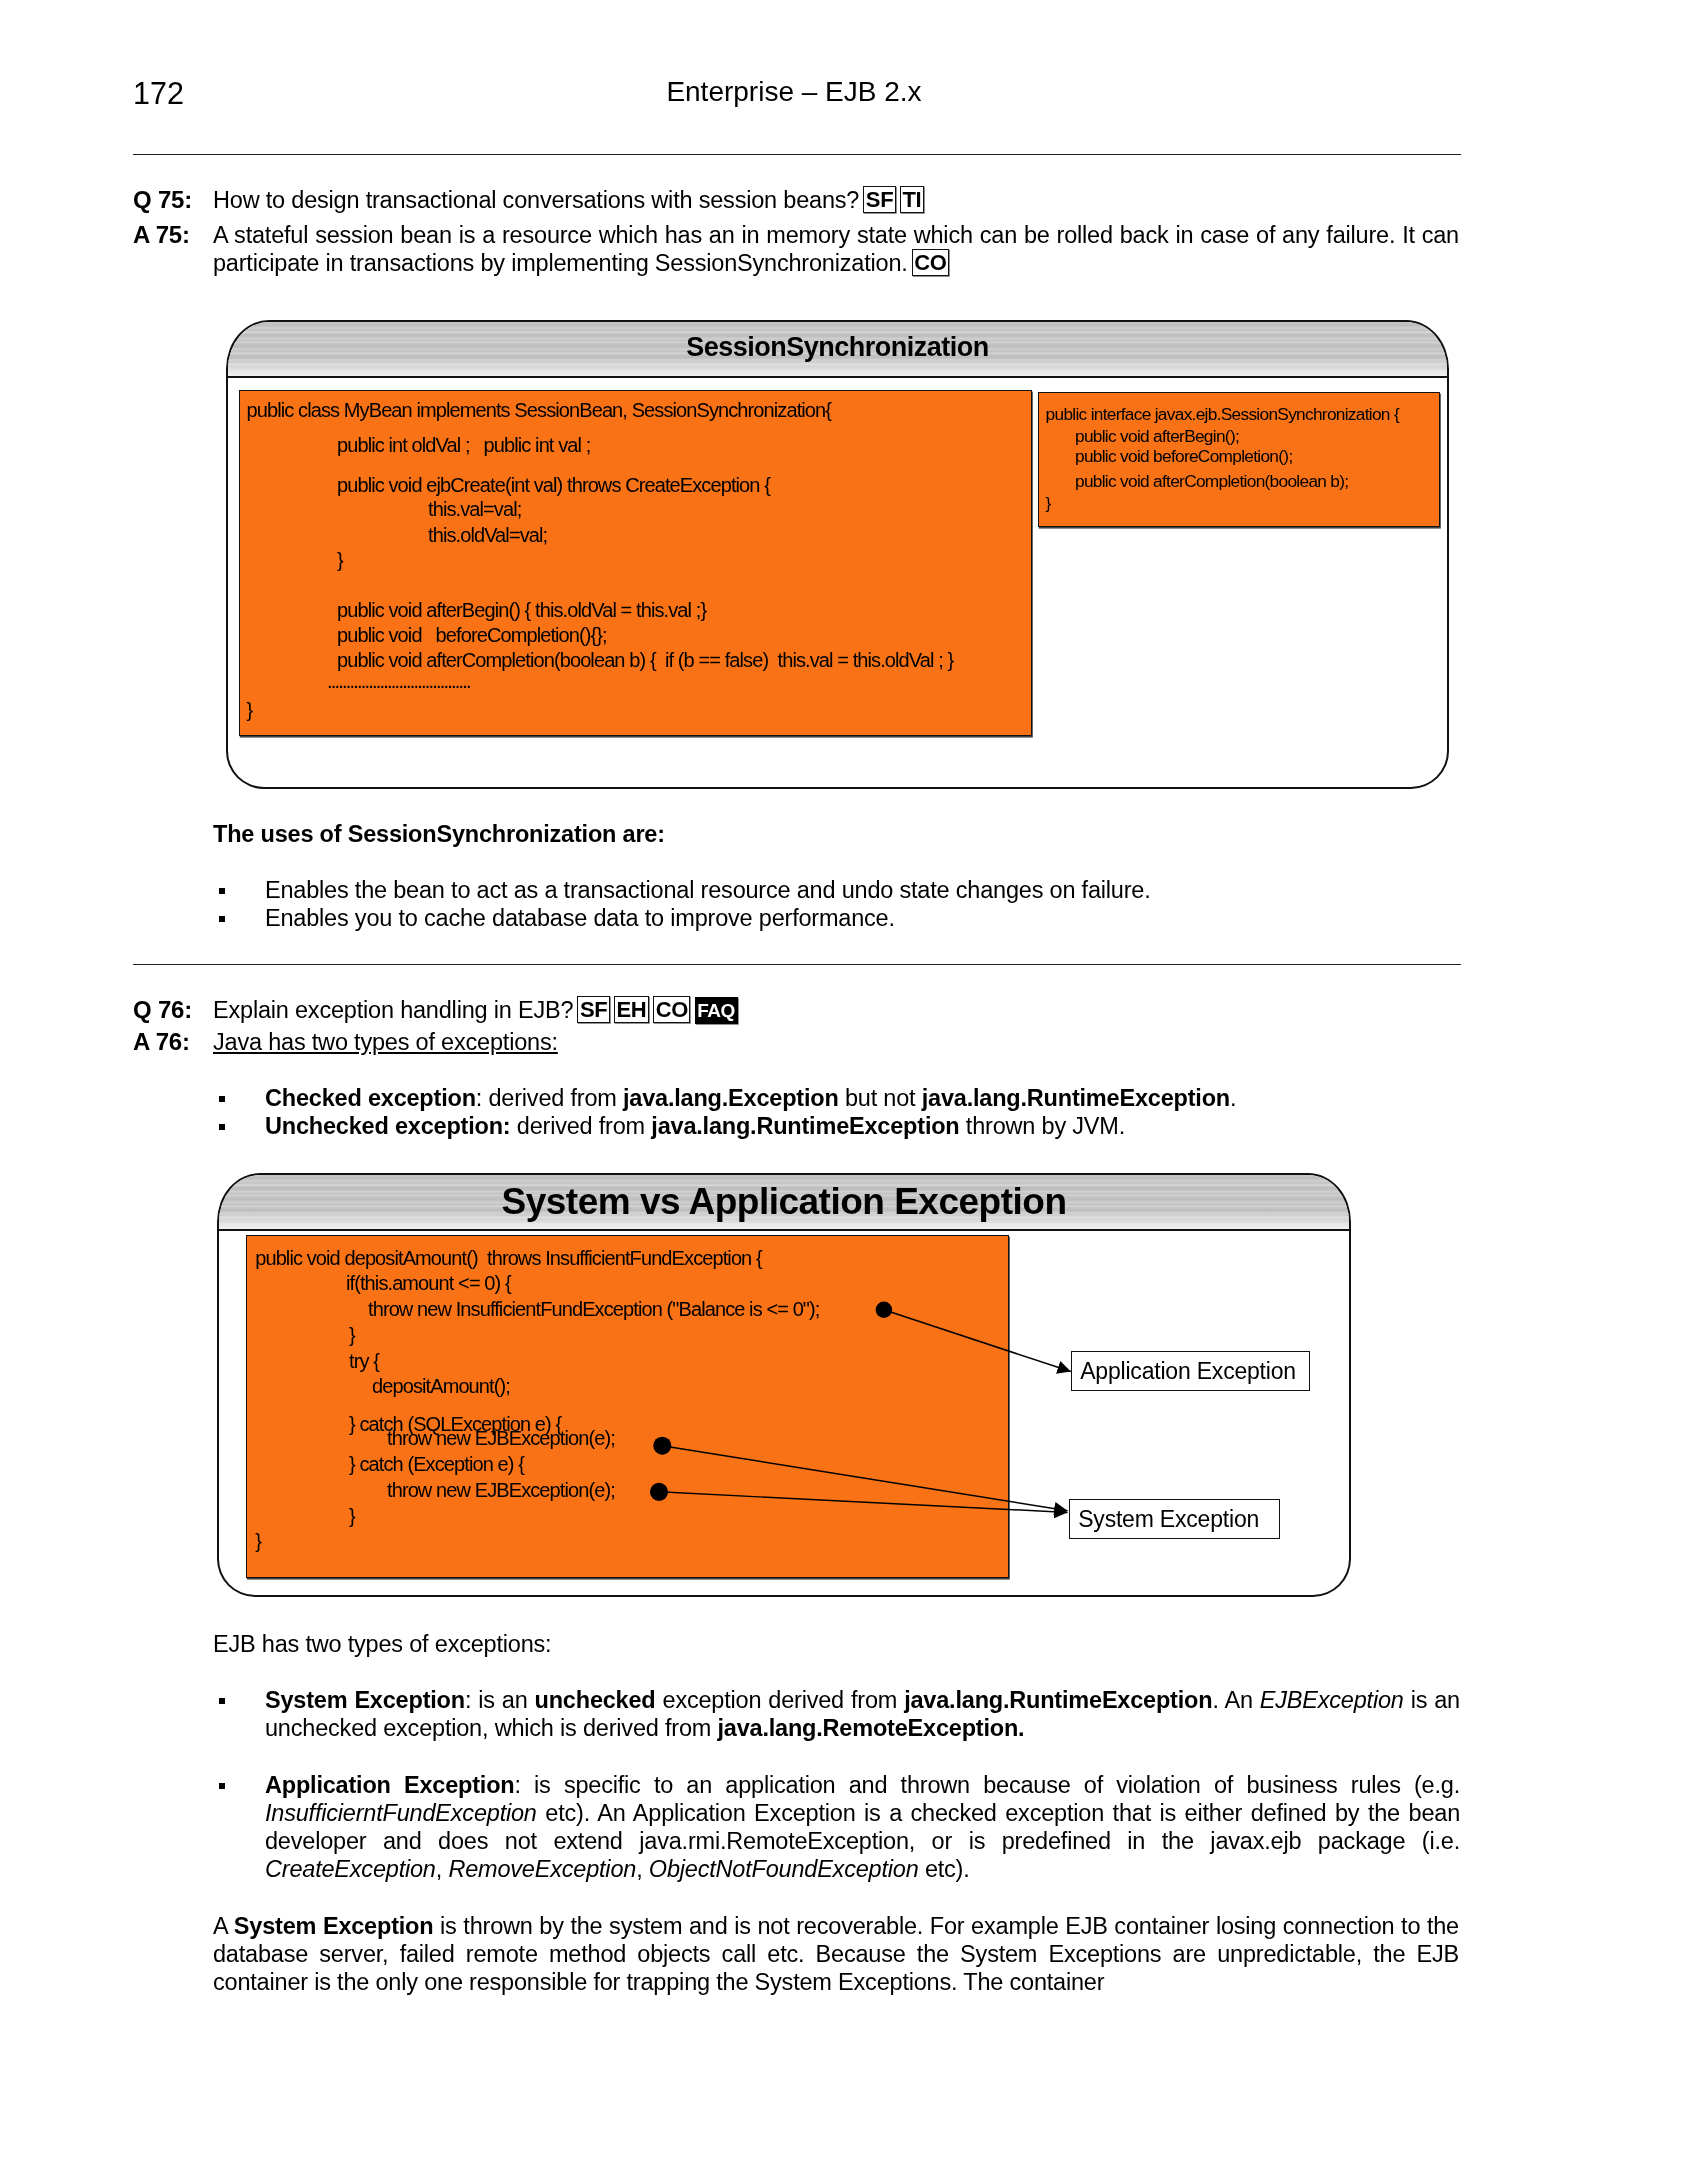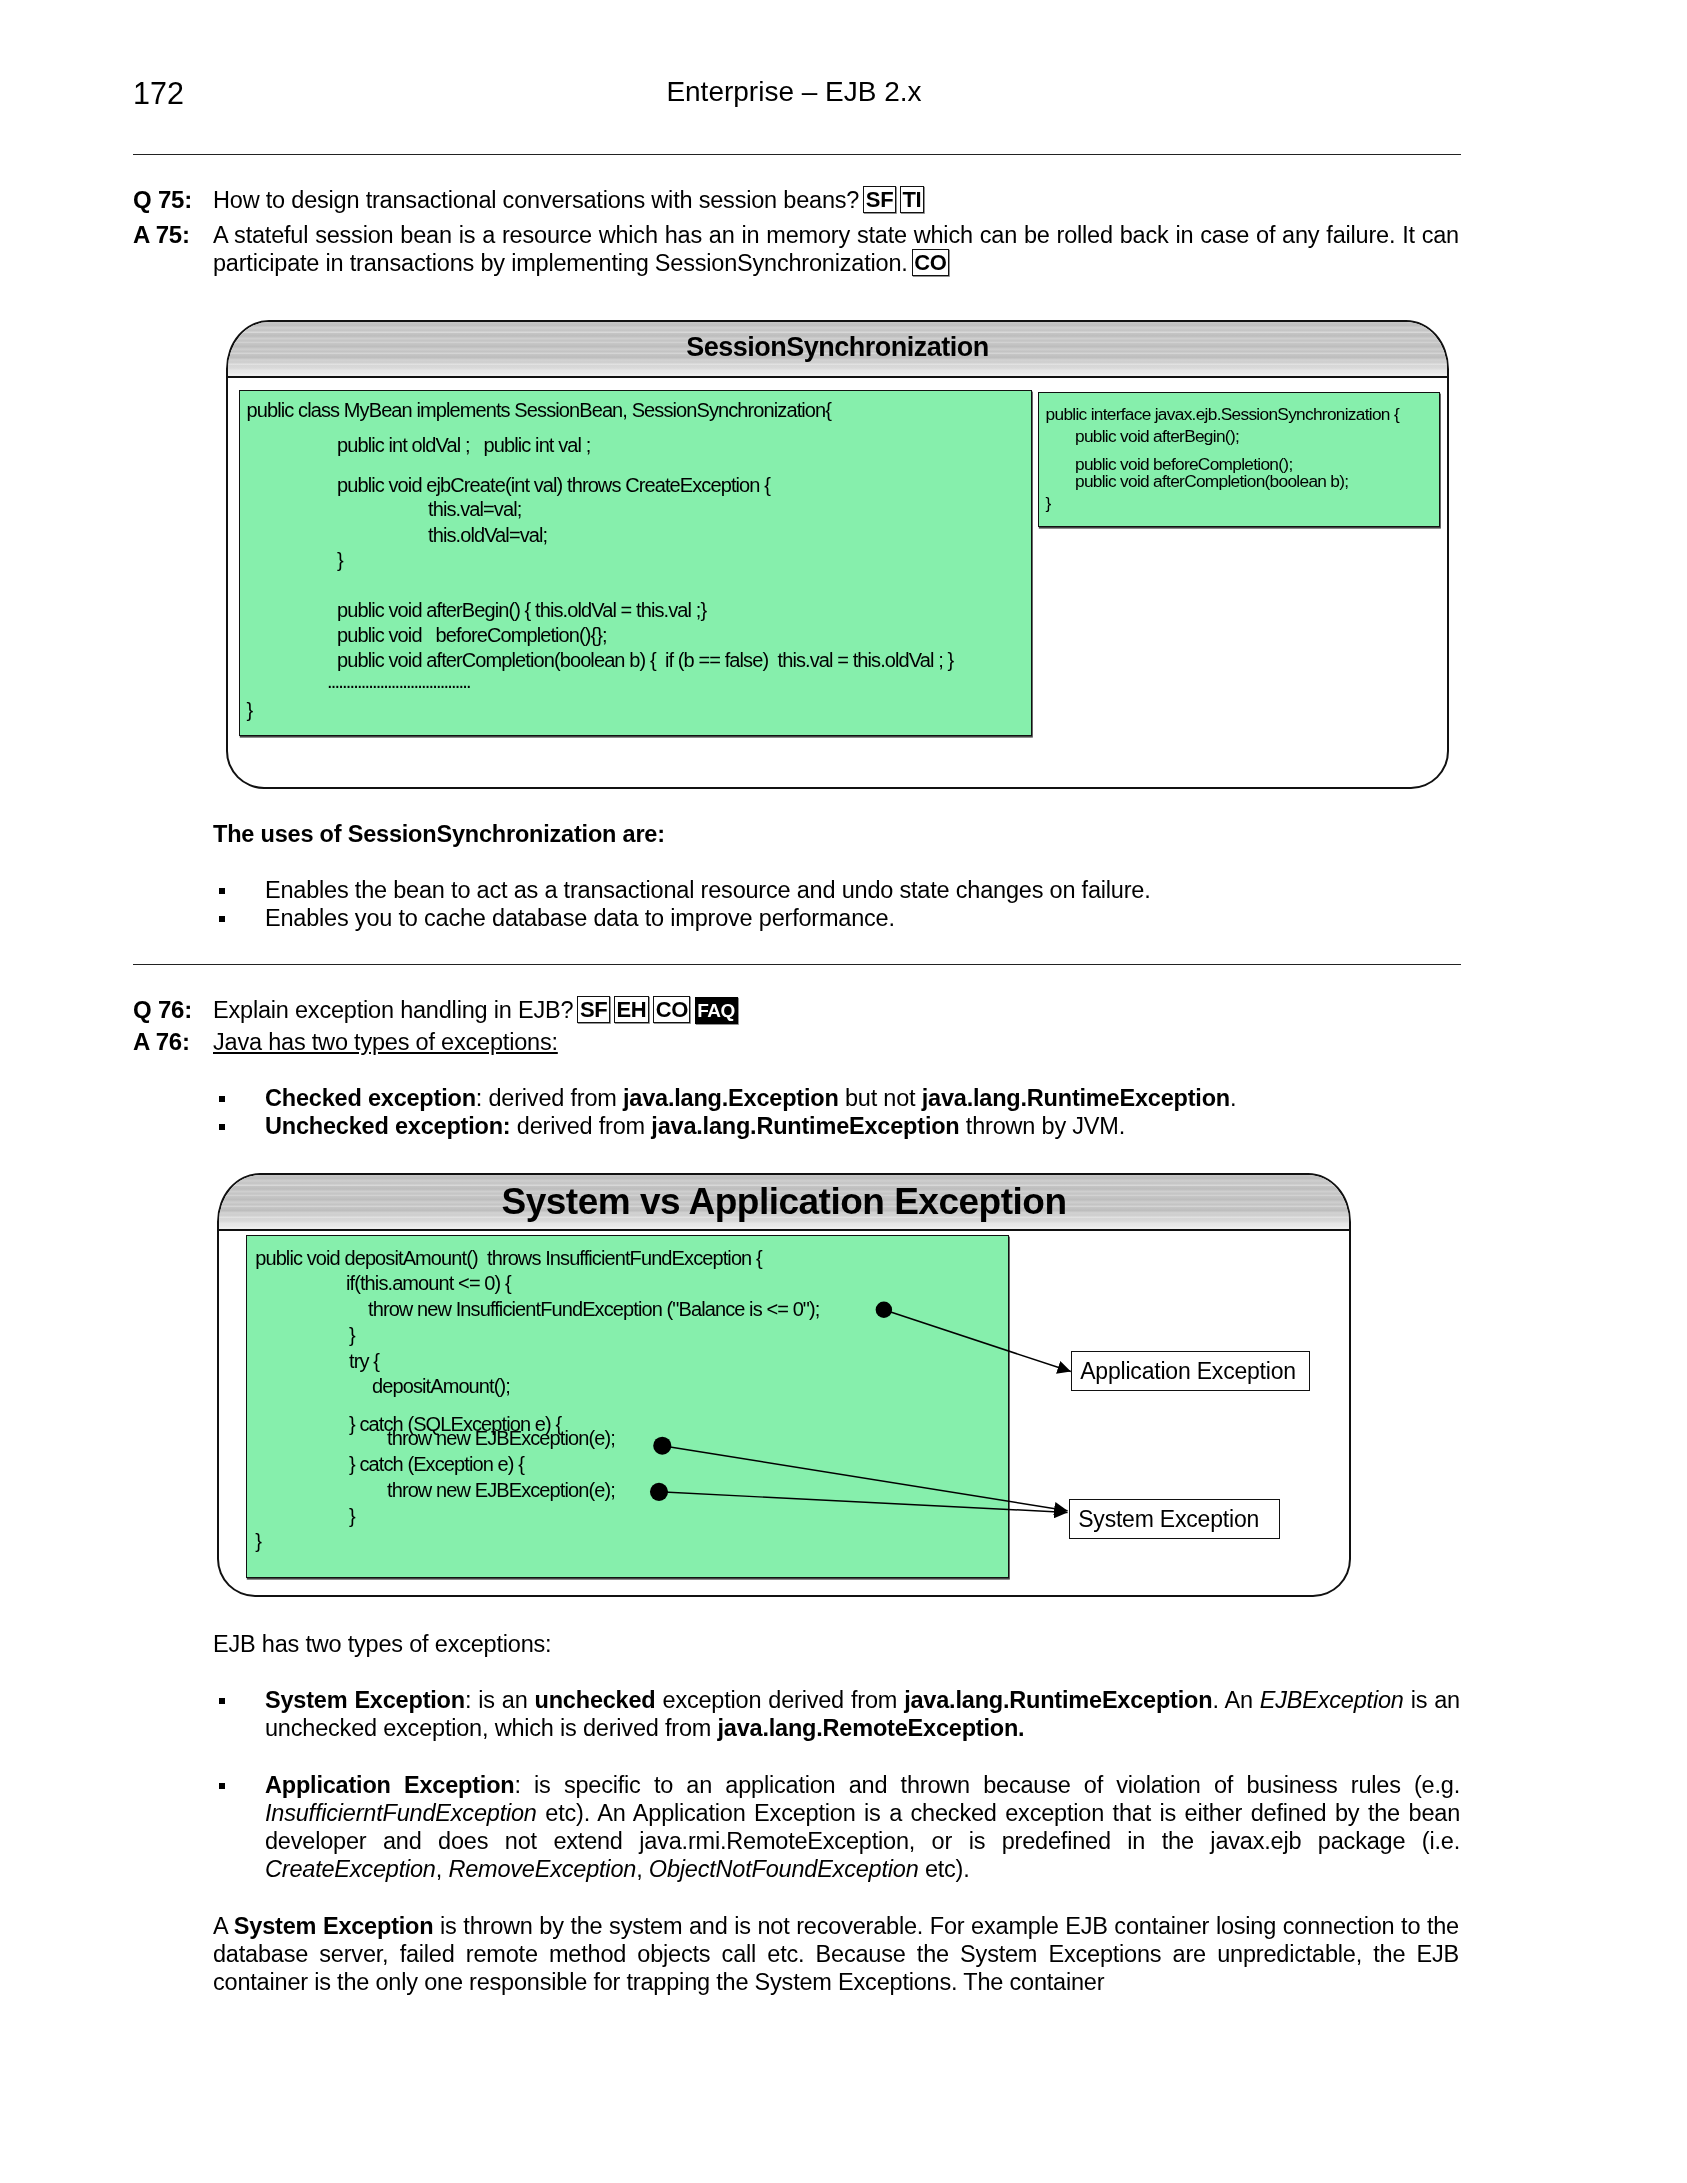--- a/index.html
+++ b/index.html
@@ -23,21 +23,21 @@
   b { font-weight: bold; }
   i { font-style: italic; }
   
   .frame { position: absolute; border: 2.1px solid #111; border-radius: 43px 43px 38px 38px / 49px 49px 38px 38px; overflow: hidden; background: #fff; }
   .frame-header { position: absolute; left: 0; right: 0; top: 0;
      background: repeating-linear-gradient(180deg, #c6c6c6 0px, #bdbdbd 3.3px, #cfcfcf 5.8px, #c3c3c3 8.2px, #dadada 10.7px);
      border-bottom: 2.1px solid #111; text-align: center; font-weight: bold; letter-spacing: -0.5px; }
   .frame-header::after { content: ""; position: absolute; left: 0; right: 0; bottom: 0; height: 18px;
      background: linear-gradient(180deg, rgba(255,255,255,0) 0%, rgba(245,245,245,0.9) 100%); }
   .frame-title { position: relative; z-index: 1; }
-  .codebox { position: absolute; border: 1.2px solid #111; box-shadow: 0.8px 1.6px 0 #444; background: #86efac;
+  .codebox { position: absolute; border: 1.2px solid #111; box-shadow: 0.8px 1.6px 0 #444; background: #f97316;
              font-size: 20px; letter-spacing: -0.9px; line-height: 25px; }
   .codeline { position: absolute; white-space: pre; }
   .iface { font-size: 17.3px; letter-spacing: -0.7px; line-height: 22px; }
   .exbox { position: absolute; border: 1.6px solid #111; background: #fff; font-size: 23px; padding-left: 8.2px;
            line-height: 38px; white-space: nowrap; letter-spacing: -0.2px; }
   svg.arrows { position: absolute; left: 0; top: 0; }
 </style>
 </head>
 <body>
 
@@ -69,21 +69,21 @@
     <div class="codeline" style="left:97px; top:157px;">}</div>
     <div class="codeline" style="left:97px; top:207px;">public void afterBegin() { this.oldVal = this.val ;}</div>
     <div class="codeline" style="left:97px; top:232px;">public void   beforeCompletion(){};</div>
     <div class="codeline" style="left:97px; top:257px;">public void afterCompletion(boolean b) {  if (b == false)  this.val = this.oldVal ; }</div>
     <div class="codeline" style="left:87px; top:278px; letter-spacing:-1.8px;">......................................</div>
     <div class="codeline" style="left:6.6px; top:307px;">}</div>
   </div>
   <div class="codebox iface" style="left:1038px; top:392px; width:400px; height:133px;">
     <div class="codeline" style="left:6.6px; top:10px;">public interface javax.ejb.SessionSynchronization {</div>
     <div class="codeline" style="left:36px; top:32px;">public void afterBegin();</div>
-    <div class="codeline" style="left:36px; top:60px;">public void beforeCompletion();</div>
+    <div class="codeline" style="left:36px; top:52px;">public void beforeCompletion();</div>
     <div class="codeline" style="left:36px; top:77px;">public void afterCompletion(boolean b);</div>
     <div class="codeline" style="left:6.6px; top:99px;">}</div>
   </div>
 
   <div class="abs body" style="left:213px; top:820px;font-weight:bold;">The uses of SessionSynchronization are:</div>
   <div class="bullet-row body" style="top:876px;">
     <span class="bullet-sq"></span>
     <span class="bullet-text">Enables the bean to act as a transactional resource and undo state changes on failure.</span>
   </div>
   <div class="bullet-row body" style="top:904px;">

